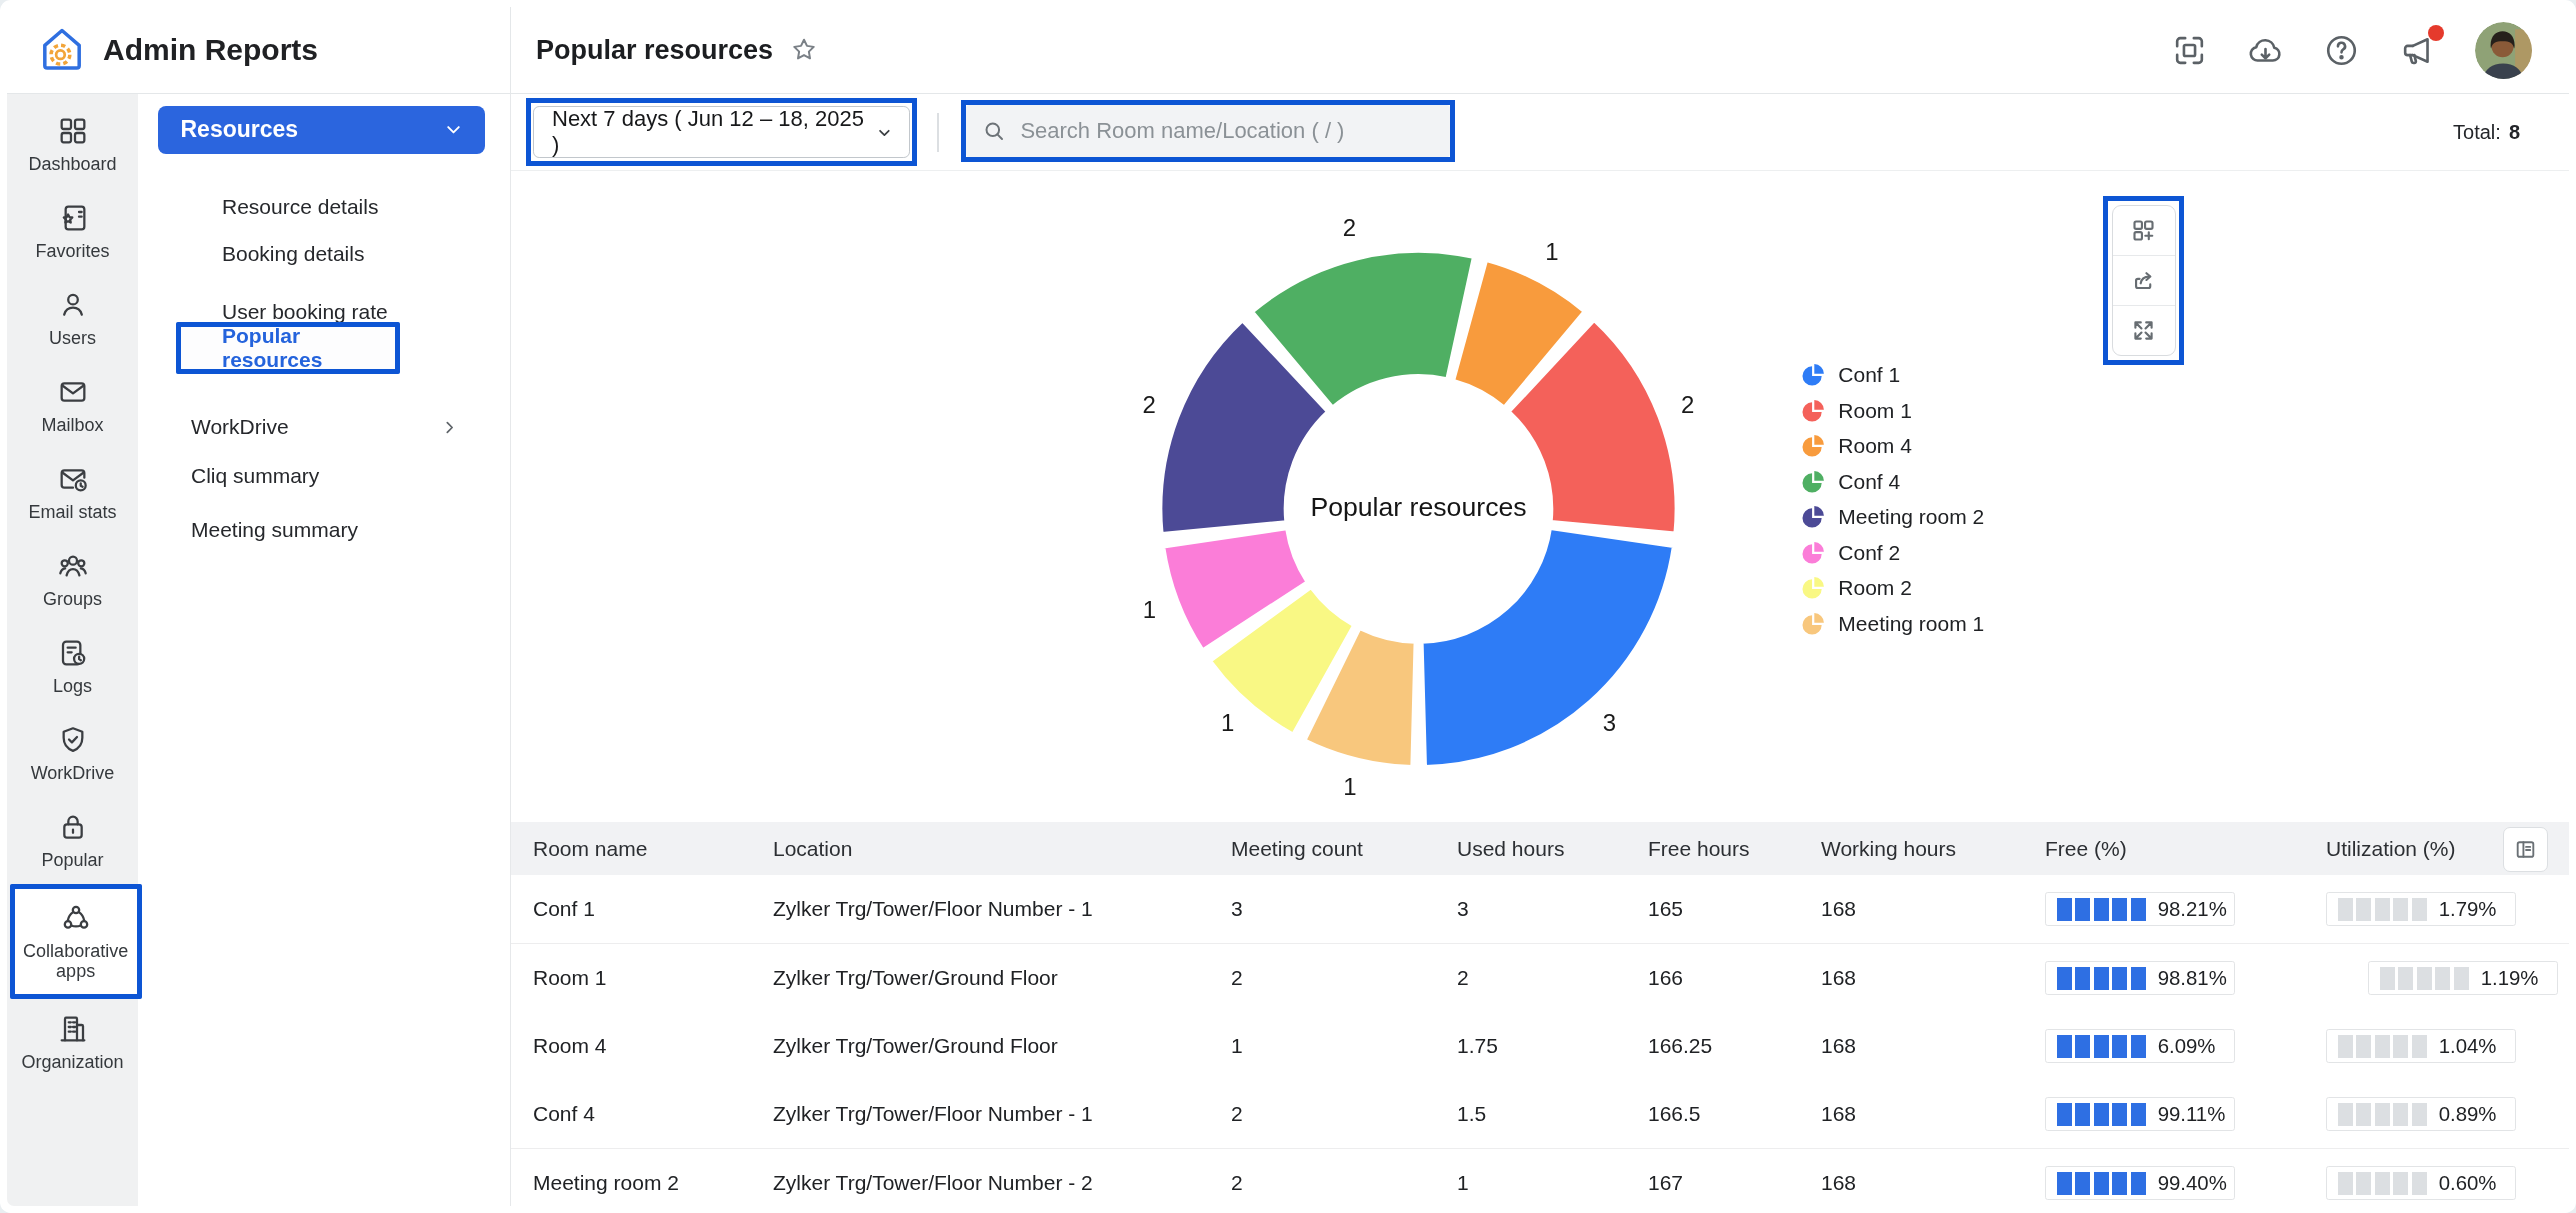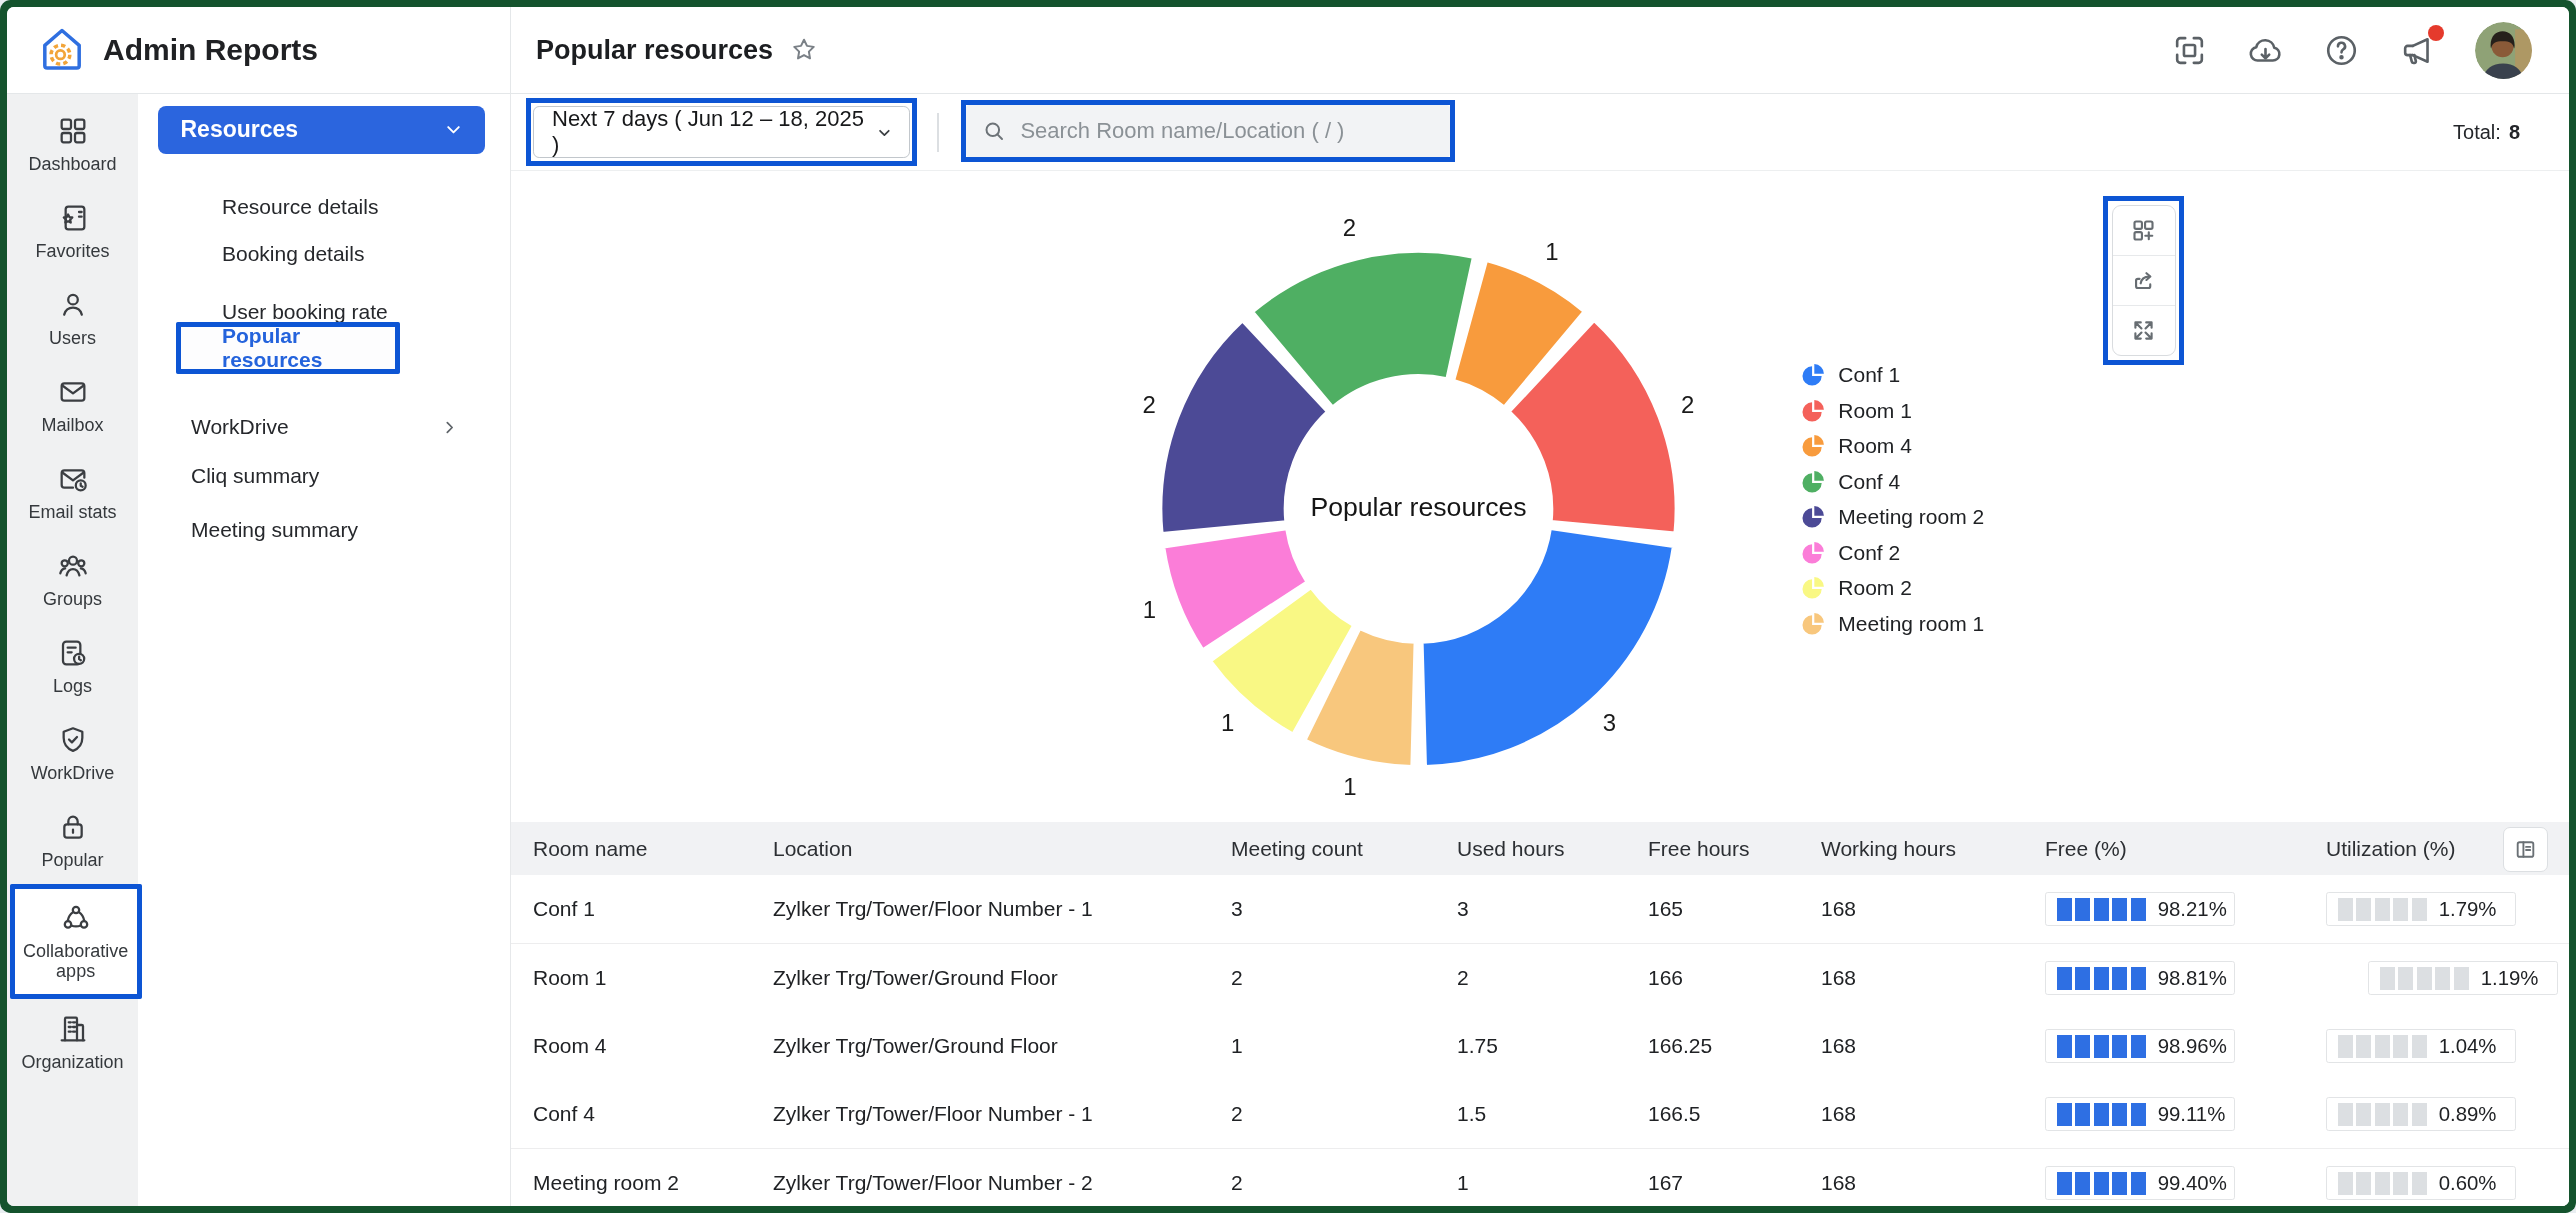--- a/index.html
+++ b/index.html
@@ -1,16 +1,16 @@
 <!DOCTYPE html>
 <html style="font-size:14px"><head>
 <meta charset="utf-8">
 <style>
   html,body{margin:0;padding:0;background:#e9eef1;}
-  .frame{width:2576px;height:1213px;box-sizing:border-box;background:#14532d;padding:7px;border-radius:10.7px;}
+  .frame{width:2576px;height:1213px;box-sizing:border-box;background:#ffffff;padding:7px;border-radius:10.7px;}
   .screen{position:relative;width:2562px;height:1199px;background:#fff;border-radius:7px;overflow:hidden;
           font-family:"Liberation Sans",sans-serif;color:#1f1f1f;}
   .icon{display:inline-flex;align-items:center;justify-content:center;}
   .icon svg{width:100%;height:100%;}
 
   
   .app-header{position:absolute;top:0;left:0;right:0;height:86px;border-bottom:0.9px solid #e4e7e9;display:flex;background:#fff;z-index:5;}
   .hdr-left{width:504px;box-sizing:border-box;border-right:0.9px solid #e4e7e9;display:flex;align-items:center;padding-left:30px;gap:16px;}
   .app-title{font-size:30px;font-weight:700;color:#202124;}
   .hdr-main{flex:1;display:flex;align-items:center;padding:0 37px 0 25px;}
@@ -553,21 +553,21 @@
               <div class="td" style="left: 946px;">1.75</div>
               <div class="td" style="left: 1137px;">166.25</div>
               <div class="td" style="left: 1310px;">168</div>
               <div class="td" style="left: 1534px;">
                 <div class="pct-box">
                   <span class="blk blue"></span>
                   <span class="blk blue"></span>
                   <span class="blk blue"></span>
                   <span class="blk blue"></span>
                   <span class="blk blue"></span>
-                  <span class="pct-label">98.96%</span>
+                  <span class="pct-label">6.09%</span>
                 </div>
               </div>
               <div class="td" style="left: 1815px;">
                 <div class="pct-box">
                   <span class="blk gray"></span>
                   <span class="blk gray"></span>
                   <span class="blk gray"></span>
                   <span class="blk gray"></span>
                   <span class="blk gray"></span>
                   <span class="pct-label">1.04%</span>

